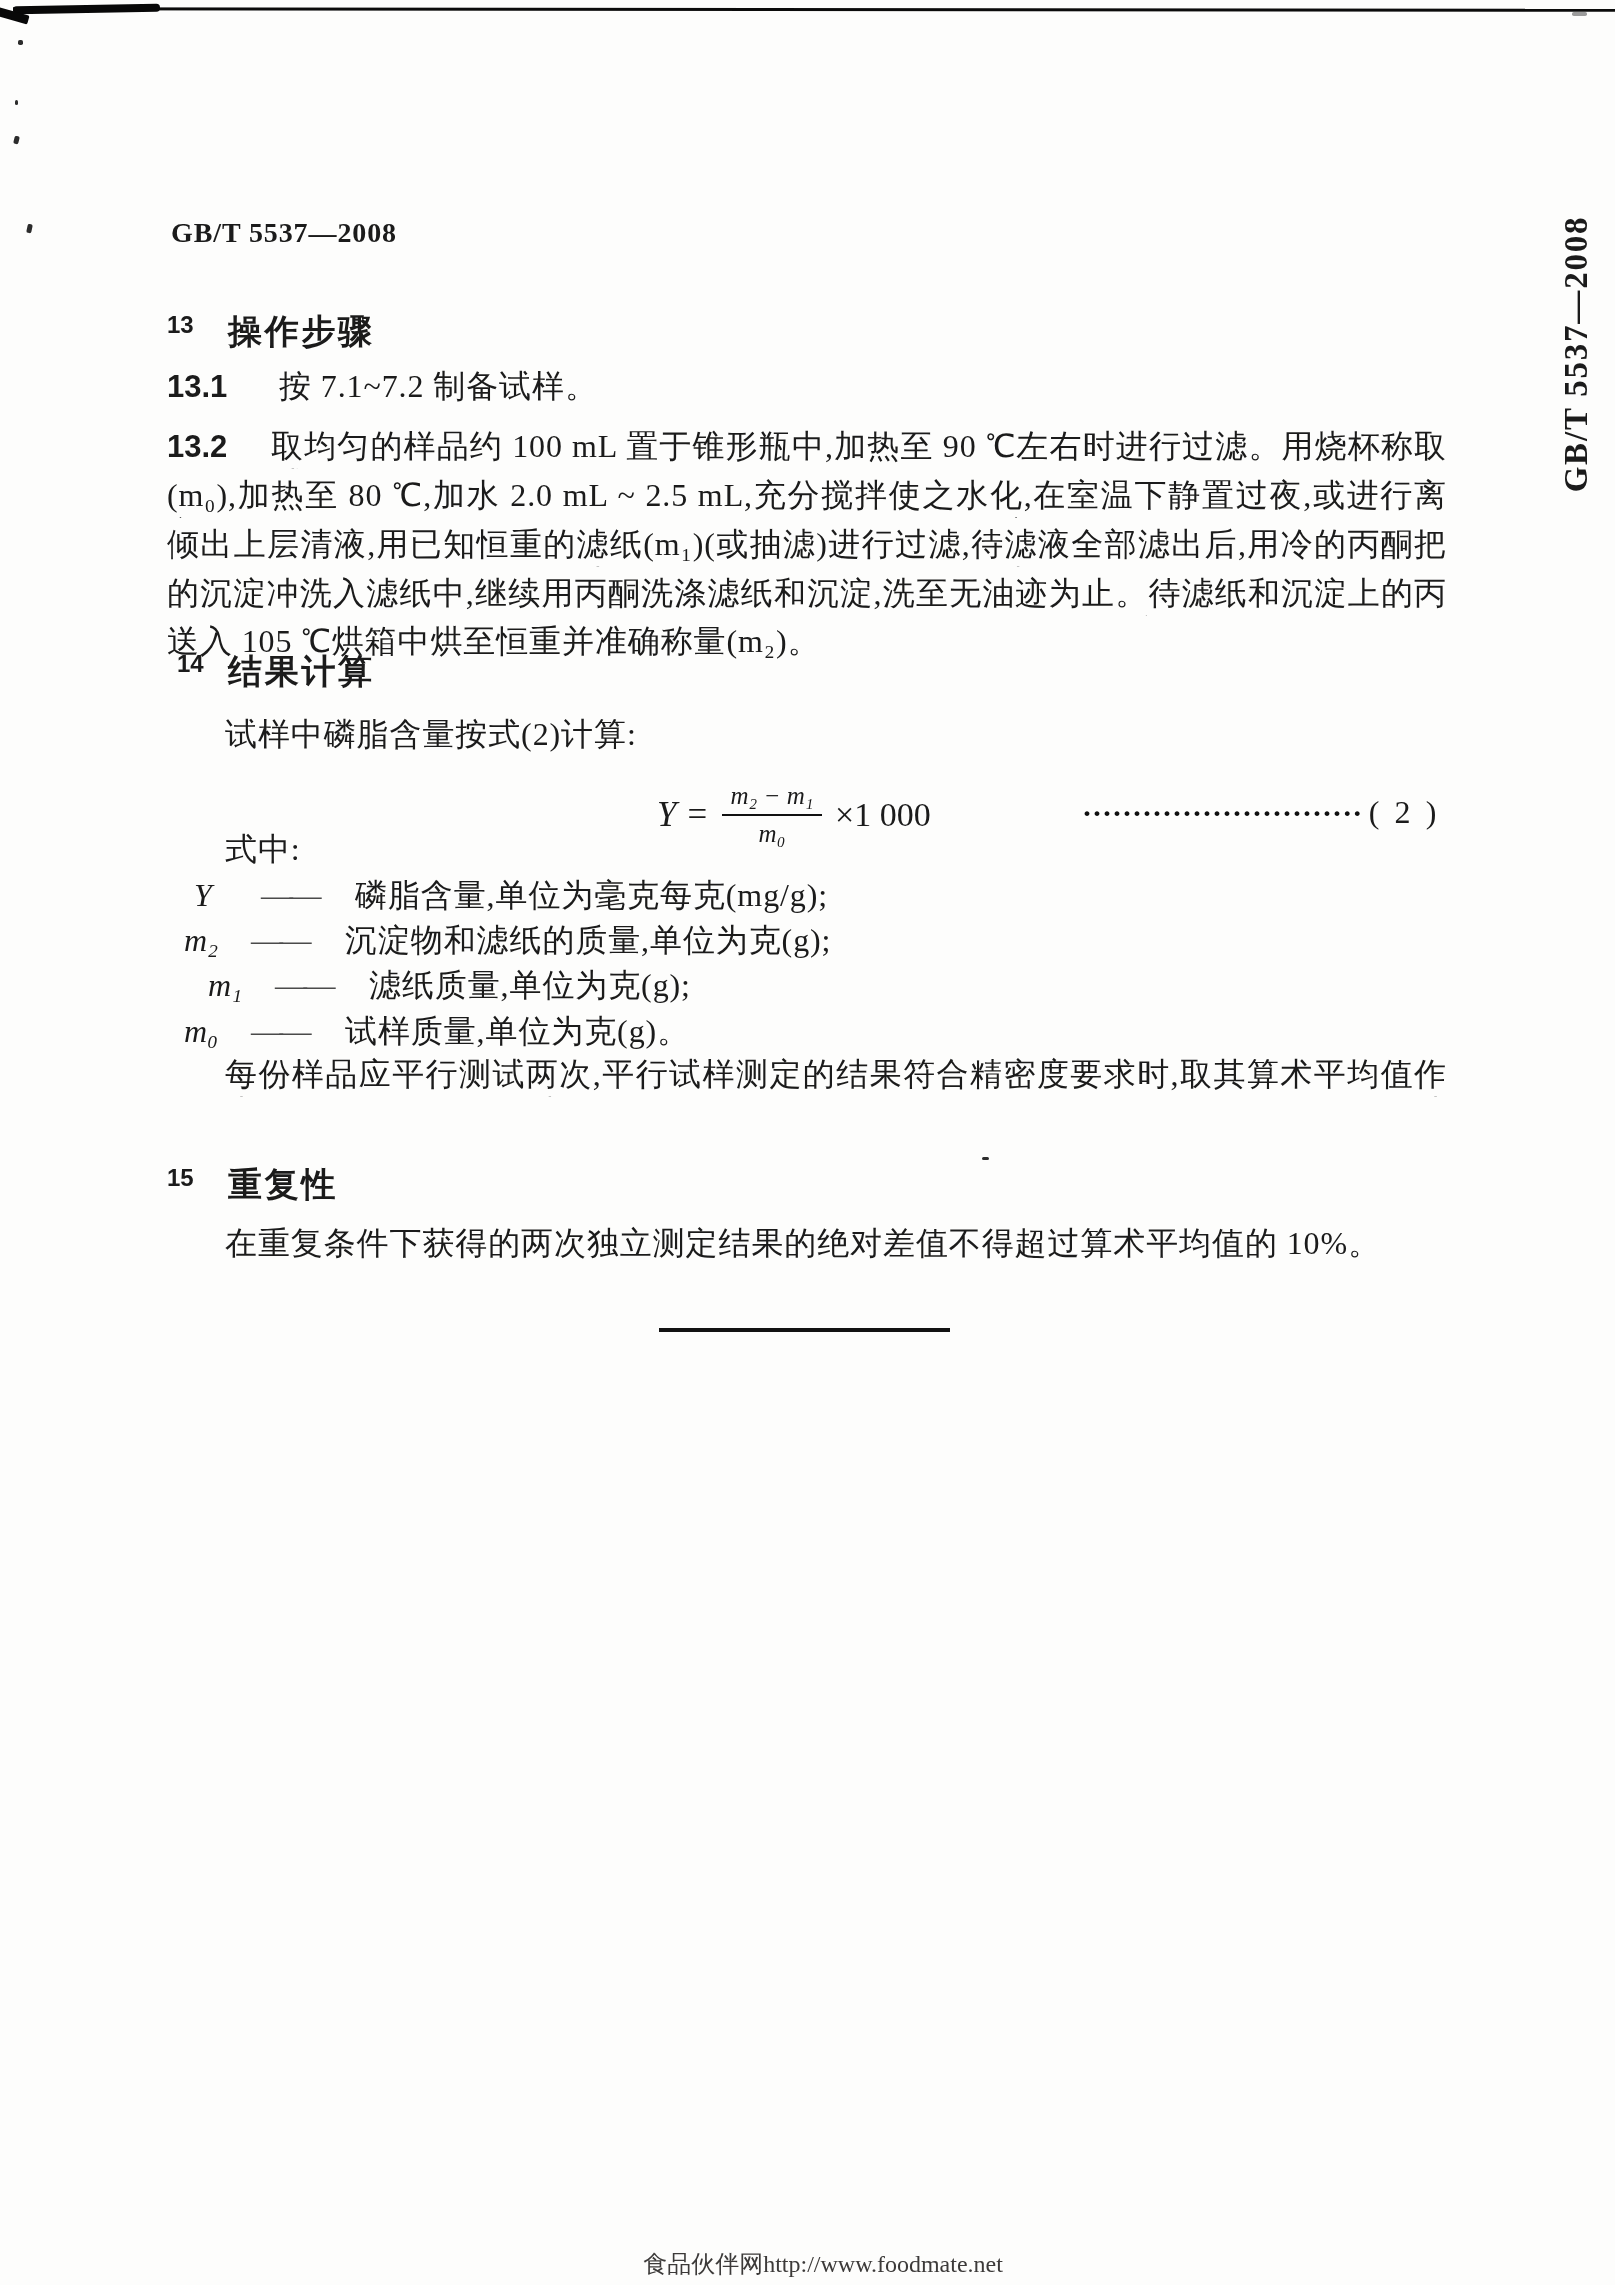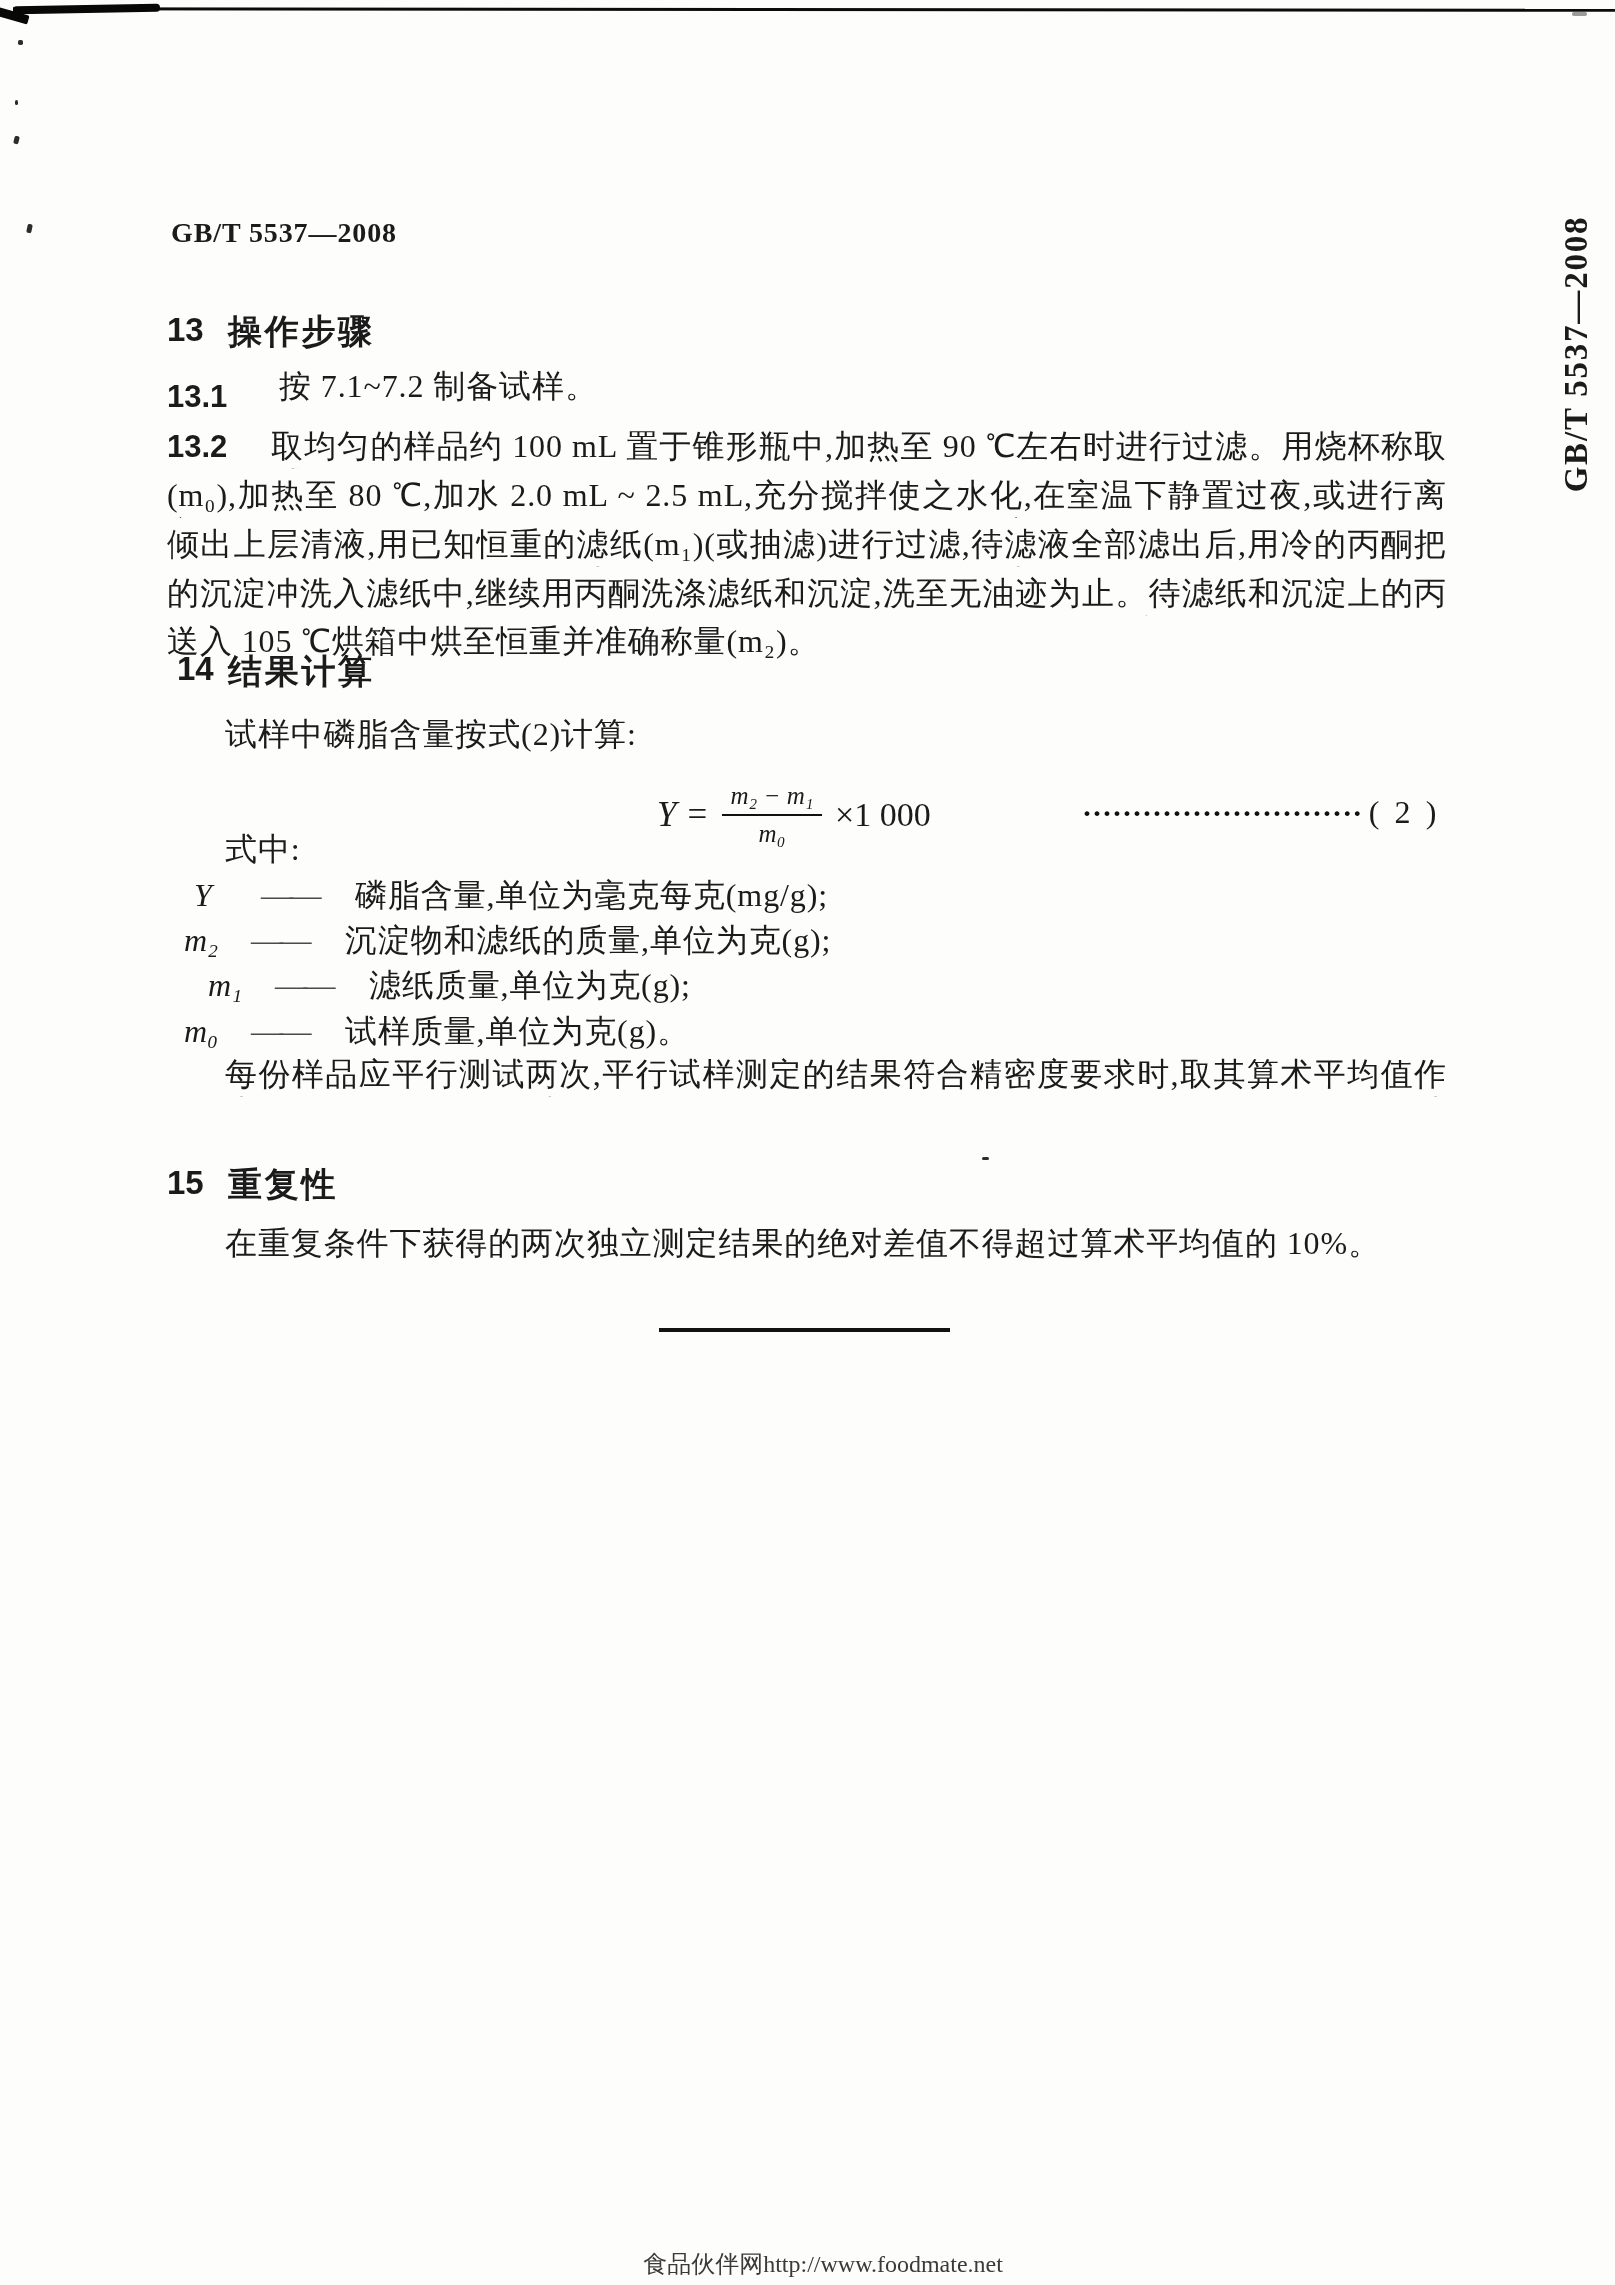--- a/index.html
+++ b/index.html
@@ -27,21 +27,21 @@
     font-family:"Liberation Serif", serif;
   }
   .doc-num-side{
     position:absolute;left:1427px;top:335px;width:299px;height:38px;
     transform:rotate(-90deg);
     text-align:center;font-weight:bold;font-size:33px;letter-spacing:1.8px;
     font-family:"Liberation Serif", serif;white-space:nowrap;
   }
 
   
-  .h-num{font-family:"Liberation Sans", sans-serif;font-weight:bold;font-size:33px;}
+  .h-num{font-family:"Liberation Sans", sans-serif;font-weight:bold;font-size:24px;}
   .h-title{font-family:"Liberation Sans", sans-serif;font-weight:bold;font-size:34px;letter-spacing:2.7px;}
   .clause-num{font-family:"Liberation Sans", sans-serif;font-weight:bold;font-size:31px;}
 
   
   .body-line{font-size:32px;letter-spacing:0.9px;line-height:1.2;}
   .just{white-space:normal;text-align:justify;text-align-last:justify;overflow:hidden;height:42px;}
 
   
   .var-row{display:flex;align-items:baseline;font-size:32px;}
   .var-sym{width:67px;font-style:italic;font-family:"Liberation Serif", serif;}
@@ -82,21 +82,21 @@
   <div class="speck" style="left:27px;top:224px;width:4.5px;height:9px;transform:rotate(12deg);"></div>
   <div class="speck" style="left:982px;top:1157px;width:7.2px;height:2.7px;"></div>
 
   <div class="abs doc-num" style="left:171px;top:217px;">GB/T 5537—2008</div>
 
   <div class="doc-num-side">GB/T 5537—2008</div>
 
   <div class="abs h-num" style="left:167px;top:311px;">13</div>
   <div class="abs h-title" style="left:228px;top:309px;">操作步骤</div>
 
-  <div class="abs clause-num" style="left:167px;top:379px;">13.1</div>
+  <div class="abs clause-num" style="left:167px;top:369px;">13.1</div>
   <div class="abs body-line" style="left:279px;top:367px;text-align:right;">按 7.1~7.2 制备试样。</div>
 
   <div class="abs clause-num" style="left:167px;top:429px;">13.2</div>
   <div class="abs body-line just" style="left:271px;top:427px;width:1176px;">取均匀的样品约 100 mL 置于锥形瓶中,加热至 90 ℃左右时进行过滤。用烧杯称取试样 25 g</div>
   <div class="abs body-line just" style="left:167px;top:476px;width:1280px;">(m₀),加热至 80 ℃,加水 2.0 mL ~ 2.5 mL,充分搅拌使之水化,在室温下静置过夜,或进行离心沉淀。</div>
   <div class="abs body-line just" style="left:167px;top:525px;width:1280px;">倾出上层清液,用已知恒重的滤纸(m₁)(或抽滤)进行过滤,待滤液全部滤出后,用冷的丙酮把杯内残留</div>
   <div class="abs body-line just" style="left:167px;top:574px;width:1280px;">的沉淀冲洗入滤纸中,继续用丙酮洗涤滤纸和沉淀,洗至无油迹为止。待滤纸和沉淀上的丙酮挥尽后,</div>
   <div class="abs body-line" style="left:167px;top:622px;">送入 105 ℃烘箱中烘至恒重并准确称量(m₂)。</div>
 
   <div class="abs h-num" style="left:177px;top:650px;">14</div>

